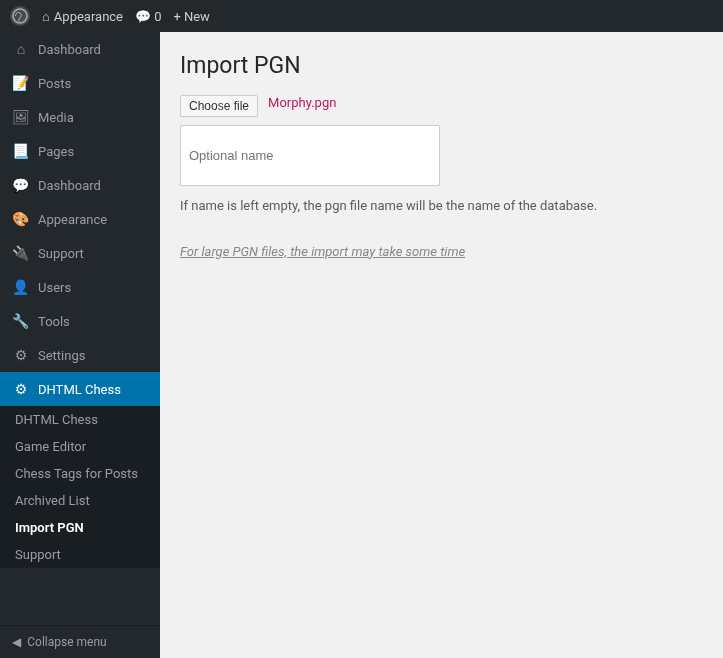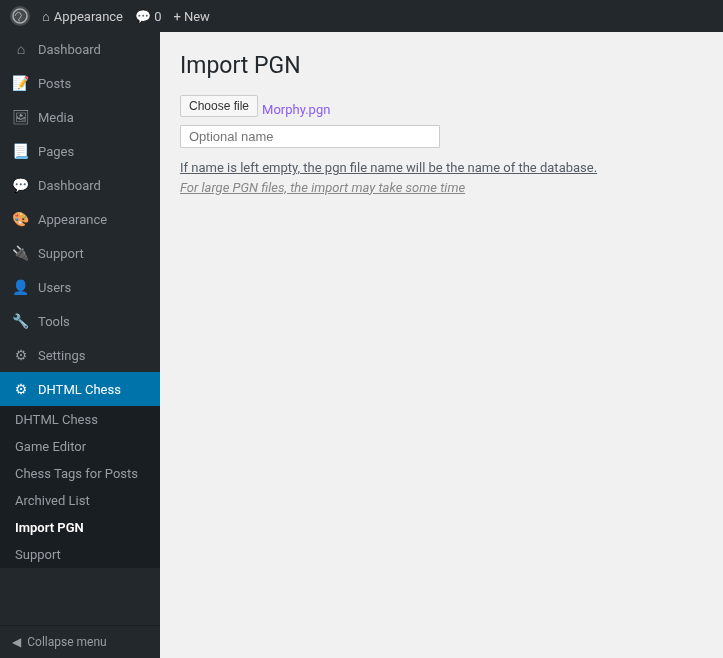--- a/index.html
+++ b/index.html
@@ -83,58 +83,57 @@
 
     h1.page-title {
       font-size: 23px;
       font-weight: 400;
       color: #23282d;
       margin-bottom: 16px;
     }
 
     .file-row {
       display: flex;
-      align-items: flex-end;
-      gap: 4px;
+      align-items: flex-start;
+      gap: 10px;
       margin-bottom: 8px;
     }
 
     .choose-file-btn {
       background: #f7f7f7;
       border: 1px solid #ccc;
       padding: 3px 8px;
       font-size: 12px;
       cursor: pointer;
       border-radius: 2px;
       color: #333;
     }
 
     .file-name {
-      color: #8b5cf6;
+      color: #be185d;
       font-size: 13px;
     }
 
     .optional-input {
       display: block;
       width: 260px;
-      padding: 3px 8px;
+      padding: 22px 8px;
       border: 1px solid #ccc;
       background: #fff;
       font-size: 13px;
       color: #999;
       margin-bottom: 10px;
       border-radius: 1px;
     }
 
     .hint-text {
       color: #555d66;
       font-size: 13px;
-      margin-bottom: 2px;
+      margin-bottom: 28px;
       line-height: 1.5;
-      text-decoration: underline;
     }
 
     .import-btn {
       background: #0073aa;
       color: #fff;
       border: none;
       padding: 8px 16px;
       font-size: 13px;
       cursor: pointer;
       border-radius: 2px;

